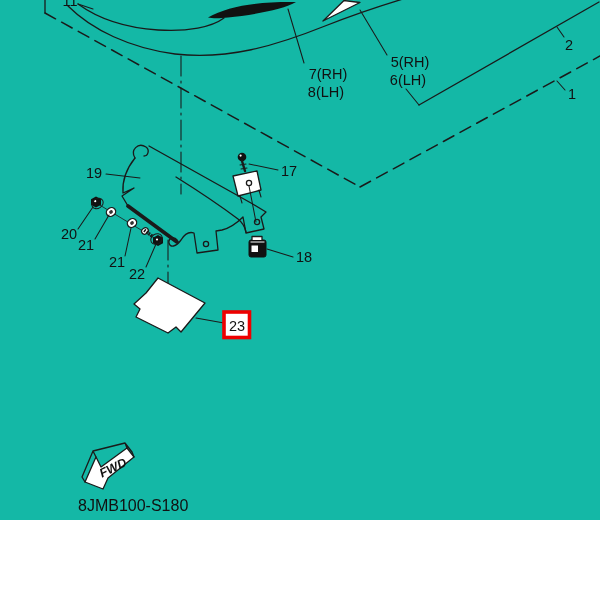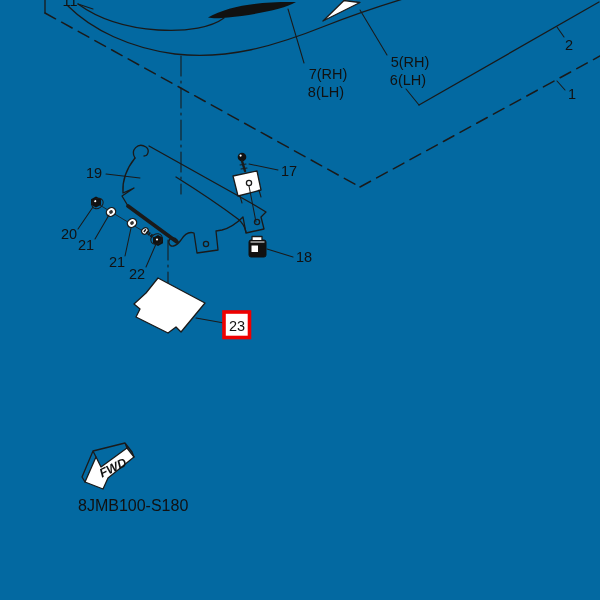--- a/index.html
+++ b/index.html
@@ -1,16 +1,16 @@
 <!DOCTYPE html>
 <html><head>
 <meta charset="utf-8">
 <style>
   html,body{margin:0;padding:0;background:#ffffff;}
-  #stage{position:relative;width:600px;height:600px;background:#0369a1;overflow:hidden;}
+  #stage{position:relative;width:600px;height:520px;background:#14b8a6;overflow:hidden;}
   svg{display:block;}
   text{font-family:"Liberation Sans","DejaVu Sans",sans-serif;fill:#111;}
   .part-label{font-size:14.5px;}
   .code-label{font-size:16px;}
   .fwd-label{font-size:12.5px;font-style:italic;font-weight:bold;}
   .ln{stroke:#1a1a1a;fill:none;stroke-width:1.3;stroke-linecap:round;stroke-linejoin:round;}
   .thin{stroke-width:1.05;}
   .thick{stroke-width:3.8;}
   .dashed{stroke-dasharray:12 7;stroke-width:1.5;}
   .dashdot{stroke-dasharray:20 5 2 5;stroke-width:1.05;}

